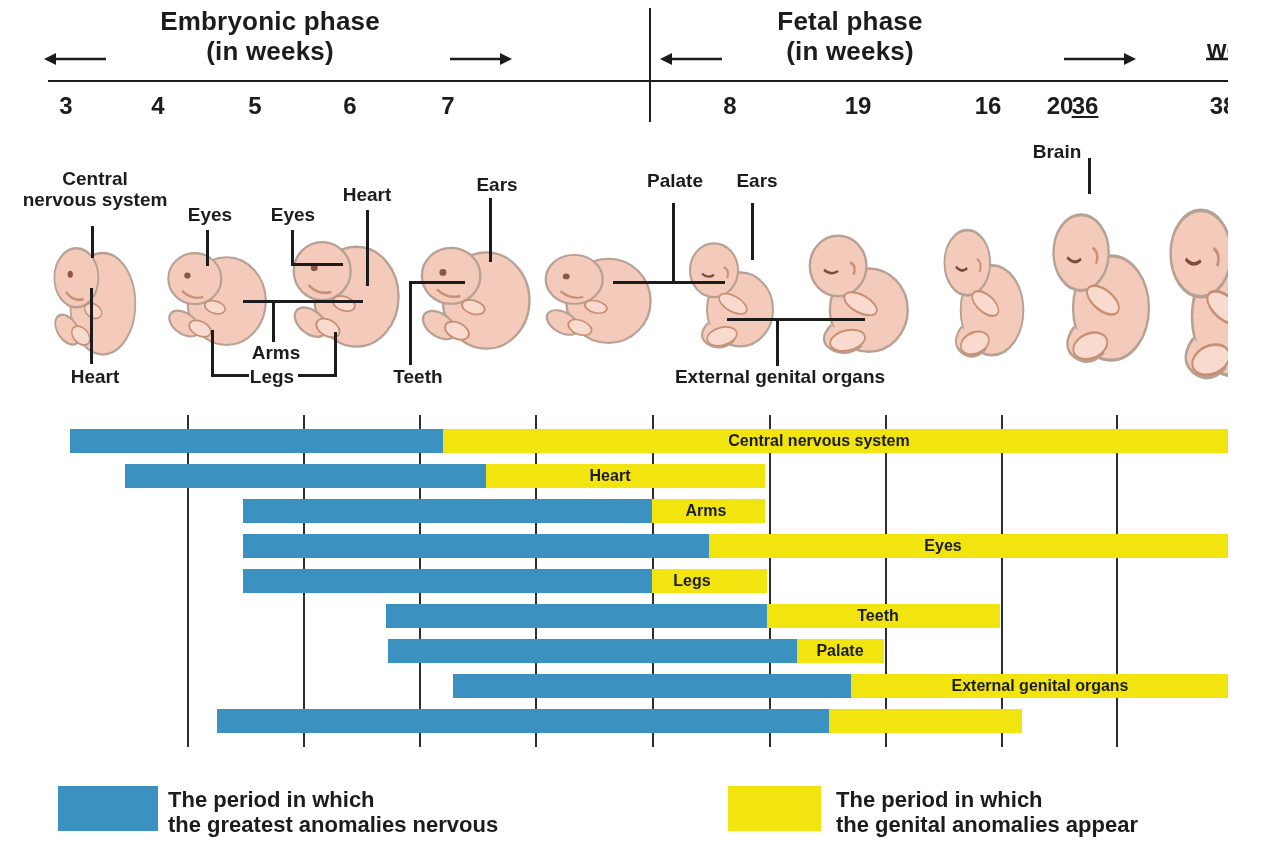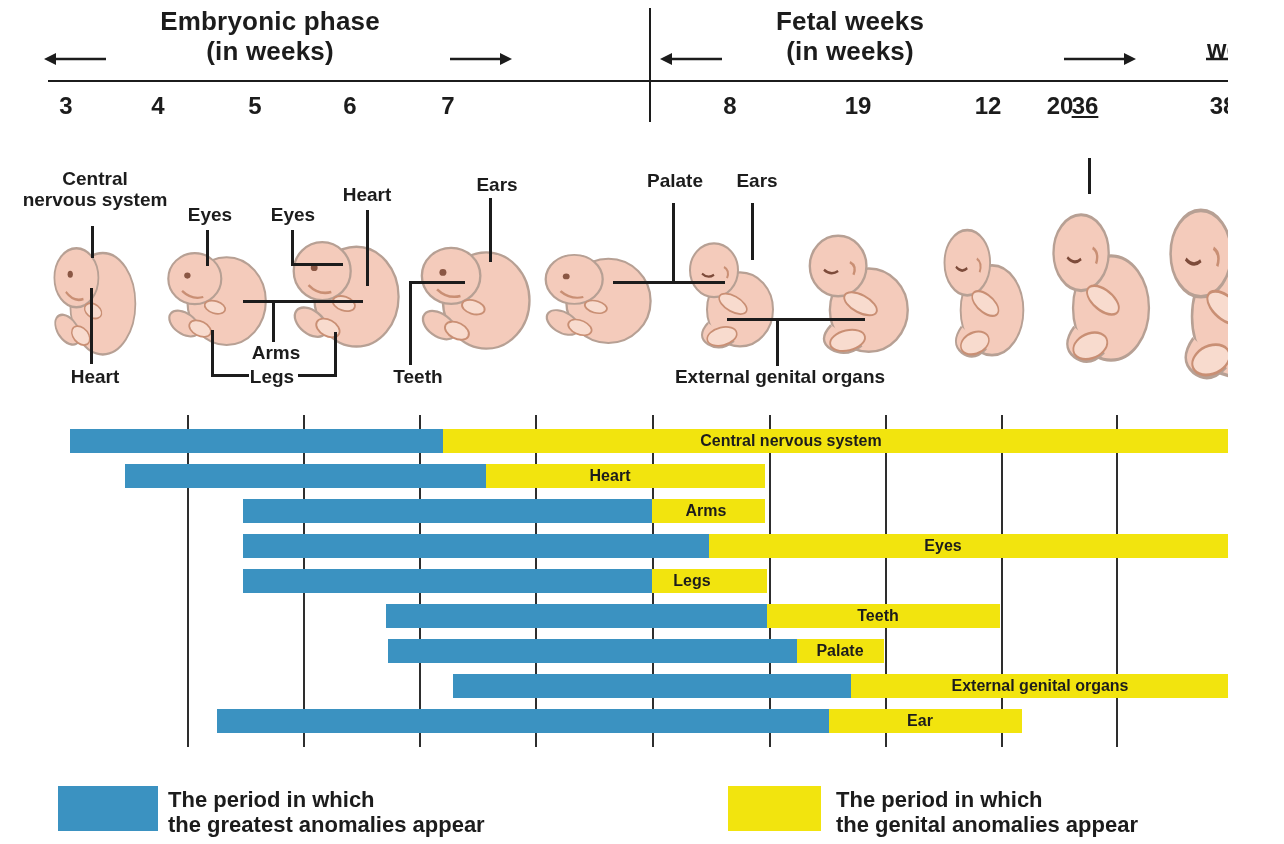--- a/index.html
+++ b/index.html
@@ -16,47 +16,47 @@
   .fullterm{font-size:25px;font-weight:bold;text-align:right;}
 </style>
 </head>
 <body>
 
 <div id="stage">
 
   <div class="abs title" style="left:120px;top:6px;width:300px;">Embryonic phase</div>
   <div class="abs title" style="left:120px;top:36px;width:300px;">(in weeks)</div>
 
-  <div class="abs title" style="left:700px;top:6px;width:300px;">Fetal weeks</div>
+  <div class="abs title" style="left:700px;top:6px;width:300px;">Fetal phase</div>
   <div class="abs title" style="left:700px;top:36px;width:300px;">(in weeks)</div>
 
   <div class="abs fullterm" style="left:1160px;top:6px;width:122px;">Full weeks</div>
 
   <div class="abs" style="left:48px;top:80px;width:1182px;height:2px;background:#1c1c1c;"></div>
   <div class="abs" style="left:649px;top:8px;width:2px;height:114px;background:#1c1c1c;"></div>
 
   <div class="abs" style="left: 58px; top: 786px; width: 100px; height: 45px; background: rgb(59, 146, 193);" id="legend-swatch-blue"></div>
   <div class="abs legend-text" style="left:168px;top:787px;width:420px;">
     <div>The period in which</div>
-    <div>the greatest anomalies appear</div>
+    <div>the greatest anomalies nervous</div>
   </div>
   <div class="abs" style="left: 728px; top: 786px; width: 93px; height: 45px; background: rgb(242, 228, 14);" id="legend-swatch-yellow"></div>
   <div class="abs legend-text" style="left:836px;top:787px;width:430px;">
     <div>The period in which</div>
     <div>the genital anomalies appear</div>
   </div>
 
 <div class="abs week" style="left: 41px; top: 92px; width: 50px;">3</div>
     <div class="abs week" style="left: 133px; top: 92px; width: 50px;">4</div>
     <div class="abs week" style="left: 230px; top: 92px; width: 50px;">5</div>
     <div class="abs week" style="left: 325px; top: 92px; width: 50px;">6</div>
     <div class="abs week" style="left: 423px; top: 92px; width: 50px;">7</div>
     <div class="abs week" style="left: 705px; top: 92px; width: 50px;">8</div>
     <div class="abs week" style="left: 833px; top: 92px; width: 50px;">19</div>
-    <div class="abs week" style="left: 963px; top: 92px; width: 50px;">12</div>
+    <div class="abs week" style="left: 963px; top: 92px; width: 50px;">16</div>
     <div class="abs week" style="left: 1035px; top: 92px; width: 50px;">20</div>
     <div class="abs week" style="left: 1060px; top: 92px; width: 50px; text-decoration: underline;">36</div>
     <div class="abs week" style="left: 1198px; top: 92px; width: 50px;">38</div>
     <div class="abs" style="left: 44px; top: 52px; width: 62px; height: 14px;"><svg width="62" height="14">
         <line x1="10" y1="7" x2="62" y2="7" stroke="#1c1c1c" stroke-width="2.6"></line>
         <path d="M12,1 L0,7 L12,13 Z" fill="#1c1c1c"></path>
       </svg></div>
     <div class="abs" style="left: 450px; top: 52px; width: 62px; height: 14px;"><svg width="62" height="14">
         <line x1="0" y1="7" x2="52" y2="7" stroke="#1c1c1c" stroke-width="2.6"></line>
         <path d="M50,1 L62,7 L50,13 Z" fill="#1c1c1c"></path>
@@ -192,20 +192,23 @@
       <div>Teeth</div>
     </div>
     <div class="abs organ" style="left: 555px; top: 170px; width: 240px;">
       <div>Palate</div>
     </div>
     <div class="abs organ" style="left: 637px; top: 170px; width: 240px;">
       <div>Ears</div>
     </div>
     <div class="abs organ" style="left: 660px; top: 366px; width: 240px;">
       <div>External genital organs</div>
+    </div>
+    <div class="abs organ" style="left: 937px; top: 141px; width: 240px;">
+      <div>Brain</div>
     </div>
     <div class="abs" style="left: 91px; top: 226px; width: 3px; height: 32px; background: rgb(28, 28, 28);"></div>
     <div class="abs" style="left: 90px; top: 288px; width: 3px; height: 76px; background: rgb(28, 28, 28);"></div>
     <div class="abs" style="left: 206px; top: 230px; width: 3px; height: 36px; background: rgb(28, 28, 28);"></div>
     <div class="abs" style="left: 291px; top: 230px; width: 3px; height: 36px; background: rgb(28, 28, 28);"></div>
     <div class="abs" style="left: 291px; top: 263px; width: 52px; height: 3px; background: rgb(28, 28, 28);"></div>
     <div class="abs" style="left: 366px; top: 210px; width: 3px; height: 76px; background: rgb(28, 28, 28);"></div>
     <div class="abs" style="left: 243px; top: 300px; width: 120px; height: 3px; background: rgb(28, 28, 28);"></div>
     <div class="abs" style="left: 272px; top: 300px; width: 3px; height: 42px; background: rgb(28, 28, 28);"></div>
     <div class="abs" style="left: 211px; top: 330px; width: 3px; height: 47px; background: rgb(28, 28, 28);"></div>
@@ -225,21 +228,21 @@
     <div class="abs" style="left: 303px; top: 415px; width: 2px; height: 332px; background: rgb(46, 46, 46);"></div>
     <div class="abs" style="left: 419px; top: 415px; width: 2px; height: 332px; background: rgb(46, 46, 46);"></div>
     <div class="abs" style="left: 535px; top: 415px; width: 2px; height: 332px; background: rgb(46, 46, 46);"></div>
     <div class="abs" style="left: 652px; top: 415px; width: 2px; height: 332px; background: rgb(46, 46, 46);"></div>
     <div class="abs" style="left: 769px; top: 415px; width: 2px; height: 332px; background: rgb(46, 46, 46);"></div>
     <div class="abs" style="left: 885px; top: 415px; width: 2px; height: 332px; background: rgb(46, 46, 46);"></div>
     <div class="abs" style="left: 1001px; top: 415px; width: 2px; height: 332px; background: rgb(46, 46, 46);"></div>
     <div class="abs" style="left: 1116px; top: 415px; width: 2px; height: 332px; background: rgb(46, 46, 46);"></div>
     <div class="abs" style="left: 70px; top: 429px; width: 373px; height: 24px; background: rgb(59, 146, 193);"></div>
     <div class="abs" style="left: 443px; top: 429px; width: 790px; height: 24px; background: rgb(242, 228, 14);"></div>
-    <div class="abs barlabel" style="left: 641px; top: 432px; width: 300px;">Central nervous system</div>
+    <div class="abs barlabel" style="left: 669px; top: 432px; width: 300px;">Central nervous system</div>
     <div class="abs" style="left: 125px; top: 464px; width: 361px; height: 24px; background: rgb(59, 146, 193);"></div>
     <div class="abs" style="left: 486px; top: 464px; width: 279px; height: 24px; background: rgb(242, 228, 14);"></div>
     <div class="abs barlabel" style="left: 460px; top: 467px; width: 300px;">Heart</div>
     <div class="abs" style="left: 243px; top: 499px; width: 409px; height: 24px; background: rgb(59, 146, 193);"></div>
     <div class="abs" style="left: 652px; top: 499px; width: 113px; height: 24px; background: rgb(242, 228, 14);"></div>
     <div class="abs barlabel" style="left: 556px; top: 502px; width: 300px;">Arms</div>
     <div class="abs" style="left: 243px; top: 534px; width: 466px; height: 24px; background: rgb(59, 146, 193);"></div>
     <div class="abs" style="left: 709px; top: 534px; width: 524px; height: 24px; background: rgb(242, 228, 14);"></div>
     <div class="abs barlabel" style="left: 793px; top: 537px; width: 300px;">Eyes</div>
     <div class="abs" style="left: 243px; top: 569px; width: 409px; height: 24px; background: rgb(59, 146, 193);"></div>
@@ -249,14 +252,13 @@
     <div class="abs" style="left: 767px; top: 604px; width: 233px; height: 24px; background: rgb(242, 228, 14);"></div>
     <div class="abs barlabel" style="left: 728px; top: 607px; width: 300px;">Teeth</div>
     <div class="abs" style="left: 388px; top: 639px; width: 409px; height: 24px; background: rgb(59, 146, 193);"></div>
     <div class="abs" style="left: 797px; top: 639px; width: 87px; height: 24px; background: rgb(242, 228, 14);"></div>
     <div class="abs barlabel" style="left: 690px; top: 642px; width: 300px;">Palate</div>
     <div class="abs" style="left: 453px; top: 674px; width: 398px; height: 24px; background: rgb(59, 146, 193);"></div>
     <div class="abs" style="left: 851px; top: 674px; width: 381px; height: 24px; background: rgb(242, 228, 14);"></div>
     <div class="abs barlabel" style="left: 890px; top: 677px; width: 300px;">External genital organs</div>
     <div class="abs" style="left: 217px; top: 709px; width: 612px; height: 24px; background: rgb(59, 146, 193);"></div>
     <div class="abs" style="left: 829px; top: 709px; width: 193px; height: 24px; background: rgb(242, 228, 14);"></div>
-    <div class="abs barlabel" style="left: 770px; top: 712px; width: 300px;">Ear</div>
   </div>
 
 </body></html>

